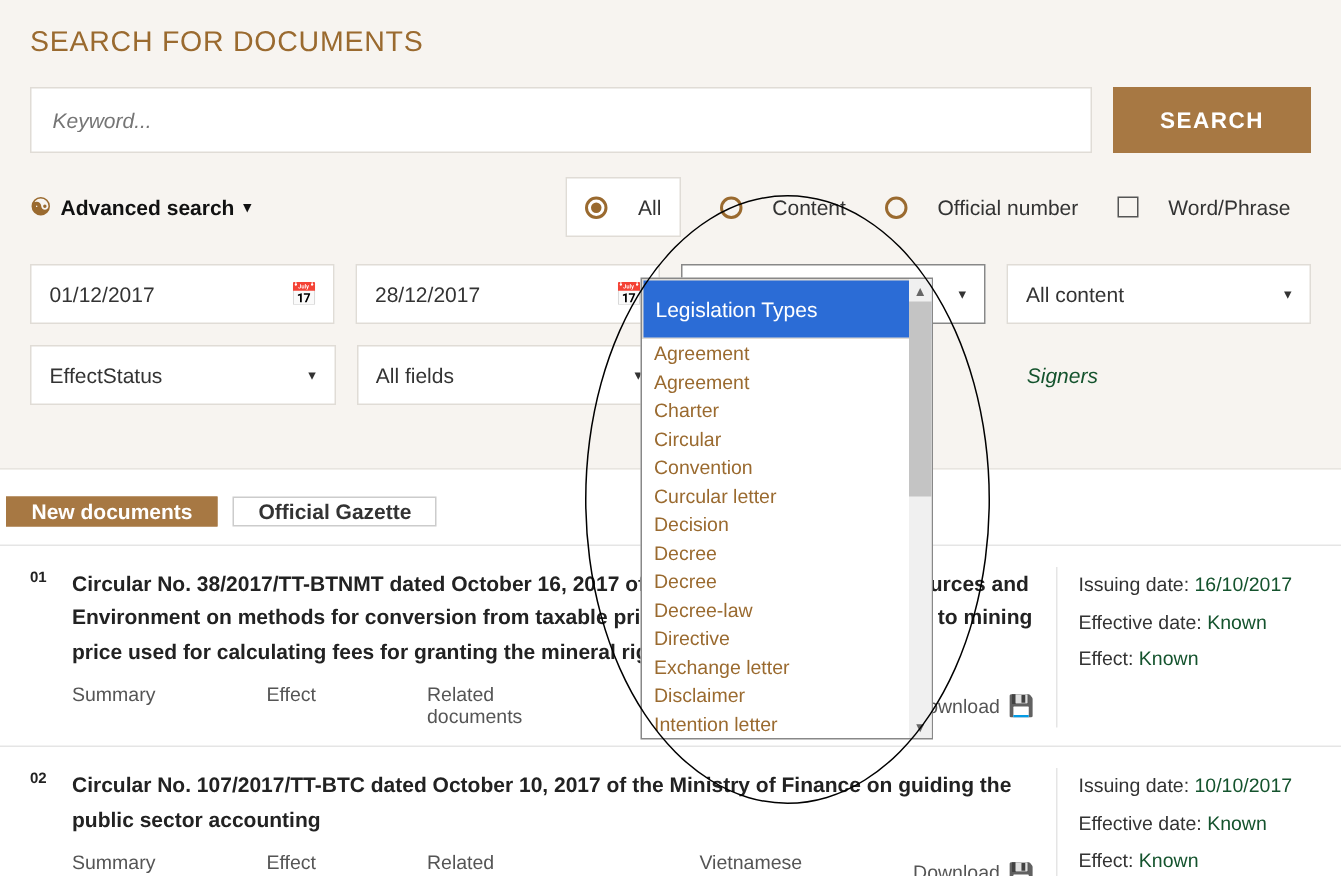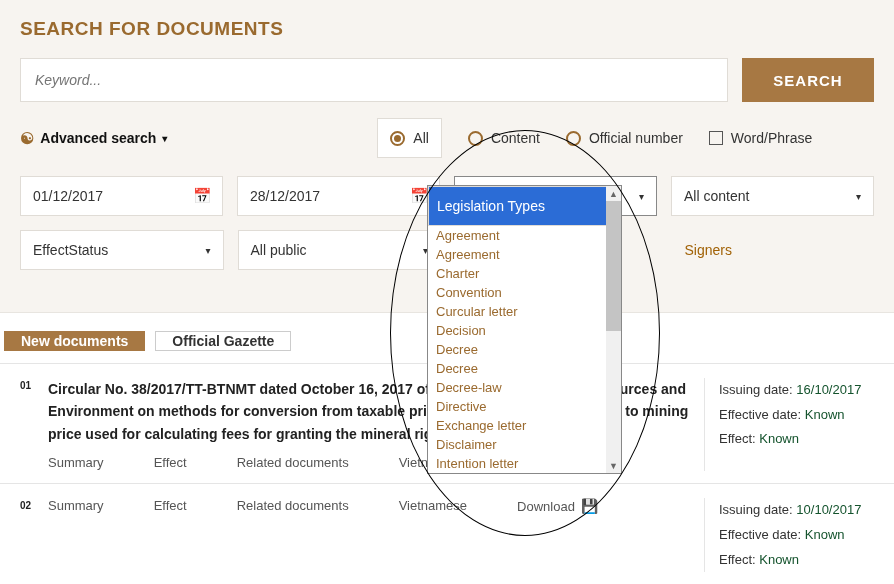--- a/index.html
+++ b/index.html
@@ -1,46 +1,46 @@
 <!DOCTYPE html>
 <html><head>
 <meta charset="utf-8">
 <style>
 *{box-sizing:border-box;margin:0;padding:0;font-family:Arial,Helvetica,sans-serif}
 body{background:#fff;width:894px;height:584px;position:relative;color:#333}
 .search-panel{background:#f7f4f0;padding:18px 20px 28px;border-bottom:1px solid #e8e5e0}
-.title{color:#9a6a2f;font-size:19px;font-weight:bold;letter-spacing:.5px;margin-bottom:18px}
+.title{color:#9a6a2f;font-size:19px;font-weight:normal;letter-spacing:.5px;margin-bottom:18px}
 .row1{display:flex;gap:14px;align-items:center;margin-bottom:16px}
 .keyword{flex:1;height:44px;background:#fff;border:1px solid #e0dcd6;padding:0 14px;font-size:14px;font-style:italic;color:#9a9a9a}
 .search-btn{width:132px;height:44px;background:#a77843;color:#fff;border:none;font-size:15px;font-weight:bold;letter-spacing:1px;cursor:pointer}
 .row2{display:flex;align-items:center;gap:30px;margin-bottom:18px}
 .adv{display:flex;align-items:center;gap:6px;color:#111;font-size:14px;font-weight:bold;cursor:pointer}
 .adv .ico{color:#9a6a2f;font-size:16px}
 .adv .car{font-size:10px}
 .radios{display:flex;gap:26px;align-items:center;margin-left:180px}
-.rad{display:flex;align-items:center;gap:8px;font-size:14px;color:#333}
+.rad{display:flex;align-items:center;gap:20px;font-size:14px;color:#333}
 .rad .circ{width:15px;height:15px;border:2px solid #9a6a2f;border-radius:50%;display:flex;align-items:center;justify-content:center}
 .rad.sel .circ::after{content:"";width:7px;height:7px;background:#9a6a2f;border-radius:50%}
 .rad .sq{width:14px;height:14px;border:1.5px solid #555}
 .row3,.row4{display:flex;gap:14px;margin-bottom:14px}
 .sel{position:relative;flex:1;height:40px;background:#fff;border:1px solid #e0dcd6;display:flex;align-items:center;padding:0 12px;font-size:14px;color:#333;cursor:pointer}
 .sel .cal{position:absolute;right:10px;color:#555;font-size:15px}
 .sel .tri{position:absolute;right:12px;font-size:10px;color:#333}
 .sel.hl{border:1px solid #888}
 .sel.hl .lbl{color:#9a6a2f}
 .content{padding:0}
 .tabs{display:flex;gap:10px;padding:18px 4px 12px}
 .tab{padding:1px 16px;border:1px solid #ccc;background:#fff;font-size:14px;font-weight:bold;cursor:pointer}
 .tab.active{background:#a77843;color:#fff;border-color:#a77843}
 .list{border-top:1px solid #e5e5e5}
 .item{display:flex;padding:14px 20px 12px;border-bottom:1px solid #e5e5e5}
 .num{width:28px;font-weight:bold;font-size:10px;color:#222;padding-top:2px}
 .mid{flex:1;padding-right:14px}
 .ttl{font-size:14px;font-weight:bold;color:#222;line-height:1.6;margin-bottom:10px}
-.links{display:flex;gap:50px;font-size:13px;color:#555}
+.links{display:flex;gap:74px;font-size:13px;color:#555}
 .links span{cursor:pointer}
 .links .dl{display:flex;align-items:center;gap:6px}
 .links .dlico{color:#c08040;font-size:14px}
 .side{width:170px;font-size:13px;color:#333;line-height:1.9;border-left:1px solid #e5e5e5;padding-left:14px}
 .side .v{color:#14532d}
 
 .dd{position:absolute;left:427px;top:185px;width:195px;background:#fff;border:1px solid #888;z-index:50;font-size:13px}
 .dd-inner{max-height:330px;overflow-y:hidden;position:relative}
 .dd-item{padding:2px 8px;color:#9a6a2f;cursor:pointer;white-space:nowrap}
 .dd-item.sel{background:#2b6cd6;color:#fff}
@@ -107,25 +107,25 @@
         <span class="tri">▾</span>
       </div>
   </div>
 
   <div class="row4">
     <div class="sel">
         <span class="lbl">EffectStatus</span>
         <span class="tri">▾</span>
       </div>
     <div class="sel">
-        <span class="lbl">All public</span>
+        <span class="lbl">All fields</span>
         <span class="tri">▾</span>
       </div>
     <div class="sel" style="visibility:hidden"></div>
-    <div class="sel" style="border:none;background:transparent;color:#a16207">
+    <div class="sel" style="border:none;background:transparent;font-style:italic;color:#14532d">
         <span class="lbl">Signers</span>
       </div>
   </div>
 </div>
 
 <div class="content">
   <div class="tabs">
     <div class="tab active">New documents</div>
     <div class="tab">Official Gazette</div>
   </div>
@@ -145,20 +145,21 @@
         </div>
         <div class="side">
           <div>Issuing date: <span class="v">16/10/2017</span></div>
           <div>Effective date: <span class="v">Known</span></div>
           <div>Effect: <span class="v">Known</span></div>
         </div>
       </div>
       <div class="item">
         <div class="num">02</div>
         <div class="mid">
+          <div class="ttl">Circular No. 107/2017/TT-BTC dated October 10, 2017 of the Ministry of Finance on guiding the public sector accounting</div>
           <div class="links">
             <span>Summary</span>
             <span>Effect</span>
             <span>Related documents</span>
             <span>Vietnamese</span>
             <span class="dl">Download <span class="dlico">💾</span></span>
           </div>
         </div>
         <div class="side">
           <div>Issuing date: <span class="v">10/10/2017</span></div>
@@ -168,20 +169,21 @@
       </div>
     </div>
 </div>
 
 <div class="dd">
   <div class="dd-inner" id="dd-inner">
       <div class="dd-item sel">Legislation Types</div>
       <div class="dd-item">Agreement</div>
       <div class="dd-item">Agreement</div>
       <div class="dd-item">Charter</div>
+      <div class="dd-item">Circular</div>
       <div class="dd-item">Convention</div>
       <div class="dd-item">Curcular letter</div>
       <div class="dd-item">Decision</div>
       <div class="dd-item">Decree</div>
       <div class="dd-item">Decree</div>
       <div class="dd-item">Decree-law</div>
       <div class="dd-item">Directive</div>
       <div class="dd-item">Exchange letter</div>
       <div class="dd-item">Disclaimer</div>
       <div class="dd-item">Intention letter</div>

